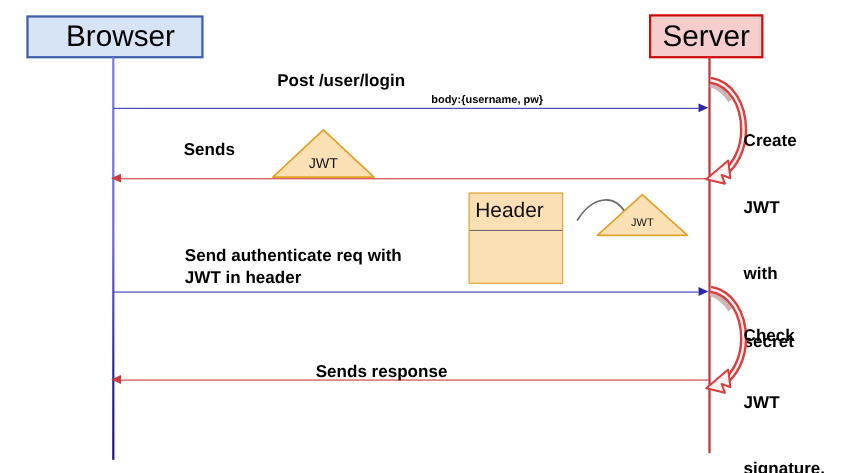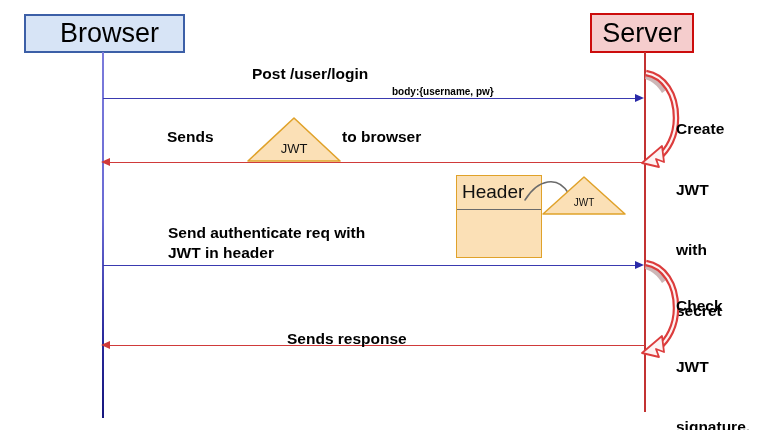--- a/index.html
+++ b/index.html
@@ -57,21 +57,21 @@
   .tri-wrap{position:absolute;}
   .tri-wrap svg{display:block;overflow:visible;}
   .tri-label{
     position:absolute;width:100%;text-align:center;
     font-size:13px;color:#111;
   }
   .tri-label.small{font-size:10px;}
 
   
   #header-box{
-    position:absolute;left:456px;top:175px;width:86px;height:83px;
+    position:absolute;left:426px;top:175px;width:86px;height:83px;
     box-sizing:border-box;
     background:#fbe0b6;border:1.4px solid #e0a22a;
   }
   #header-box .hdr-text{
     position:absolute;left:5px;top:6px;
     font-size:19px;line-height:1;color:#111;
   }
   #header-box .hdr-divider{
     position:absolute;left:0;right:0;top:33px;height:1.4px;background:#6b6b6b;
   }
@@ -97,21 +97,20 @@
   <div class="lifeline" id="server-lifeline"></div>
 
   <div class="msg-line msg-blue" style="left:103px;top:98px;width:532px;"></div>
   <div class="arrowhead head-right" style="left:635px;top:93.5px;"></div>
   <div class="label lbl-main" style="left:252px;top:65px;">Post /user/login</div>
   <div class="label lbl-small" style="left:392px;top:86px;">body:{username, pw}</div>
 
   <div class="msg-line msg-red" style="left:103px;top:162px;width:542px;"></div>
   <div class="arrowhead head-left" style="left:101px;top:157.5px;"></div>
   <div class="label lbl-main" style="left:167px;top:128px;">Sends</div>
-  <div class="label lbl-main" style="left:342px;top:128px;">to browser</div>
 
   <div class="tri-wrap" style="left:247px;top:117px;width:94px;height:45px;">
     <svg width="94" height="45" viewBox="0 0 94 45">
       <polygon points="47,1 93,44 1,44" fill="#fbe0b6" stroke="#e0a22a" stroke-width="1.6" stroke-linejoin="round"></polygon>
     </svg>
     <div class="tri-label" style="top:24px;">JWT</div>
   </div>
 
   <div id="header-box">
     <div class="hdr-text">Header</div>

